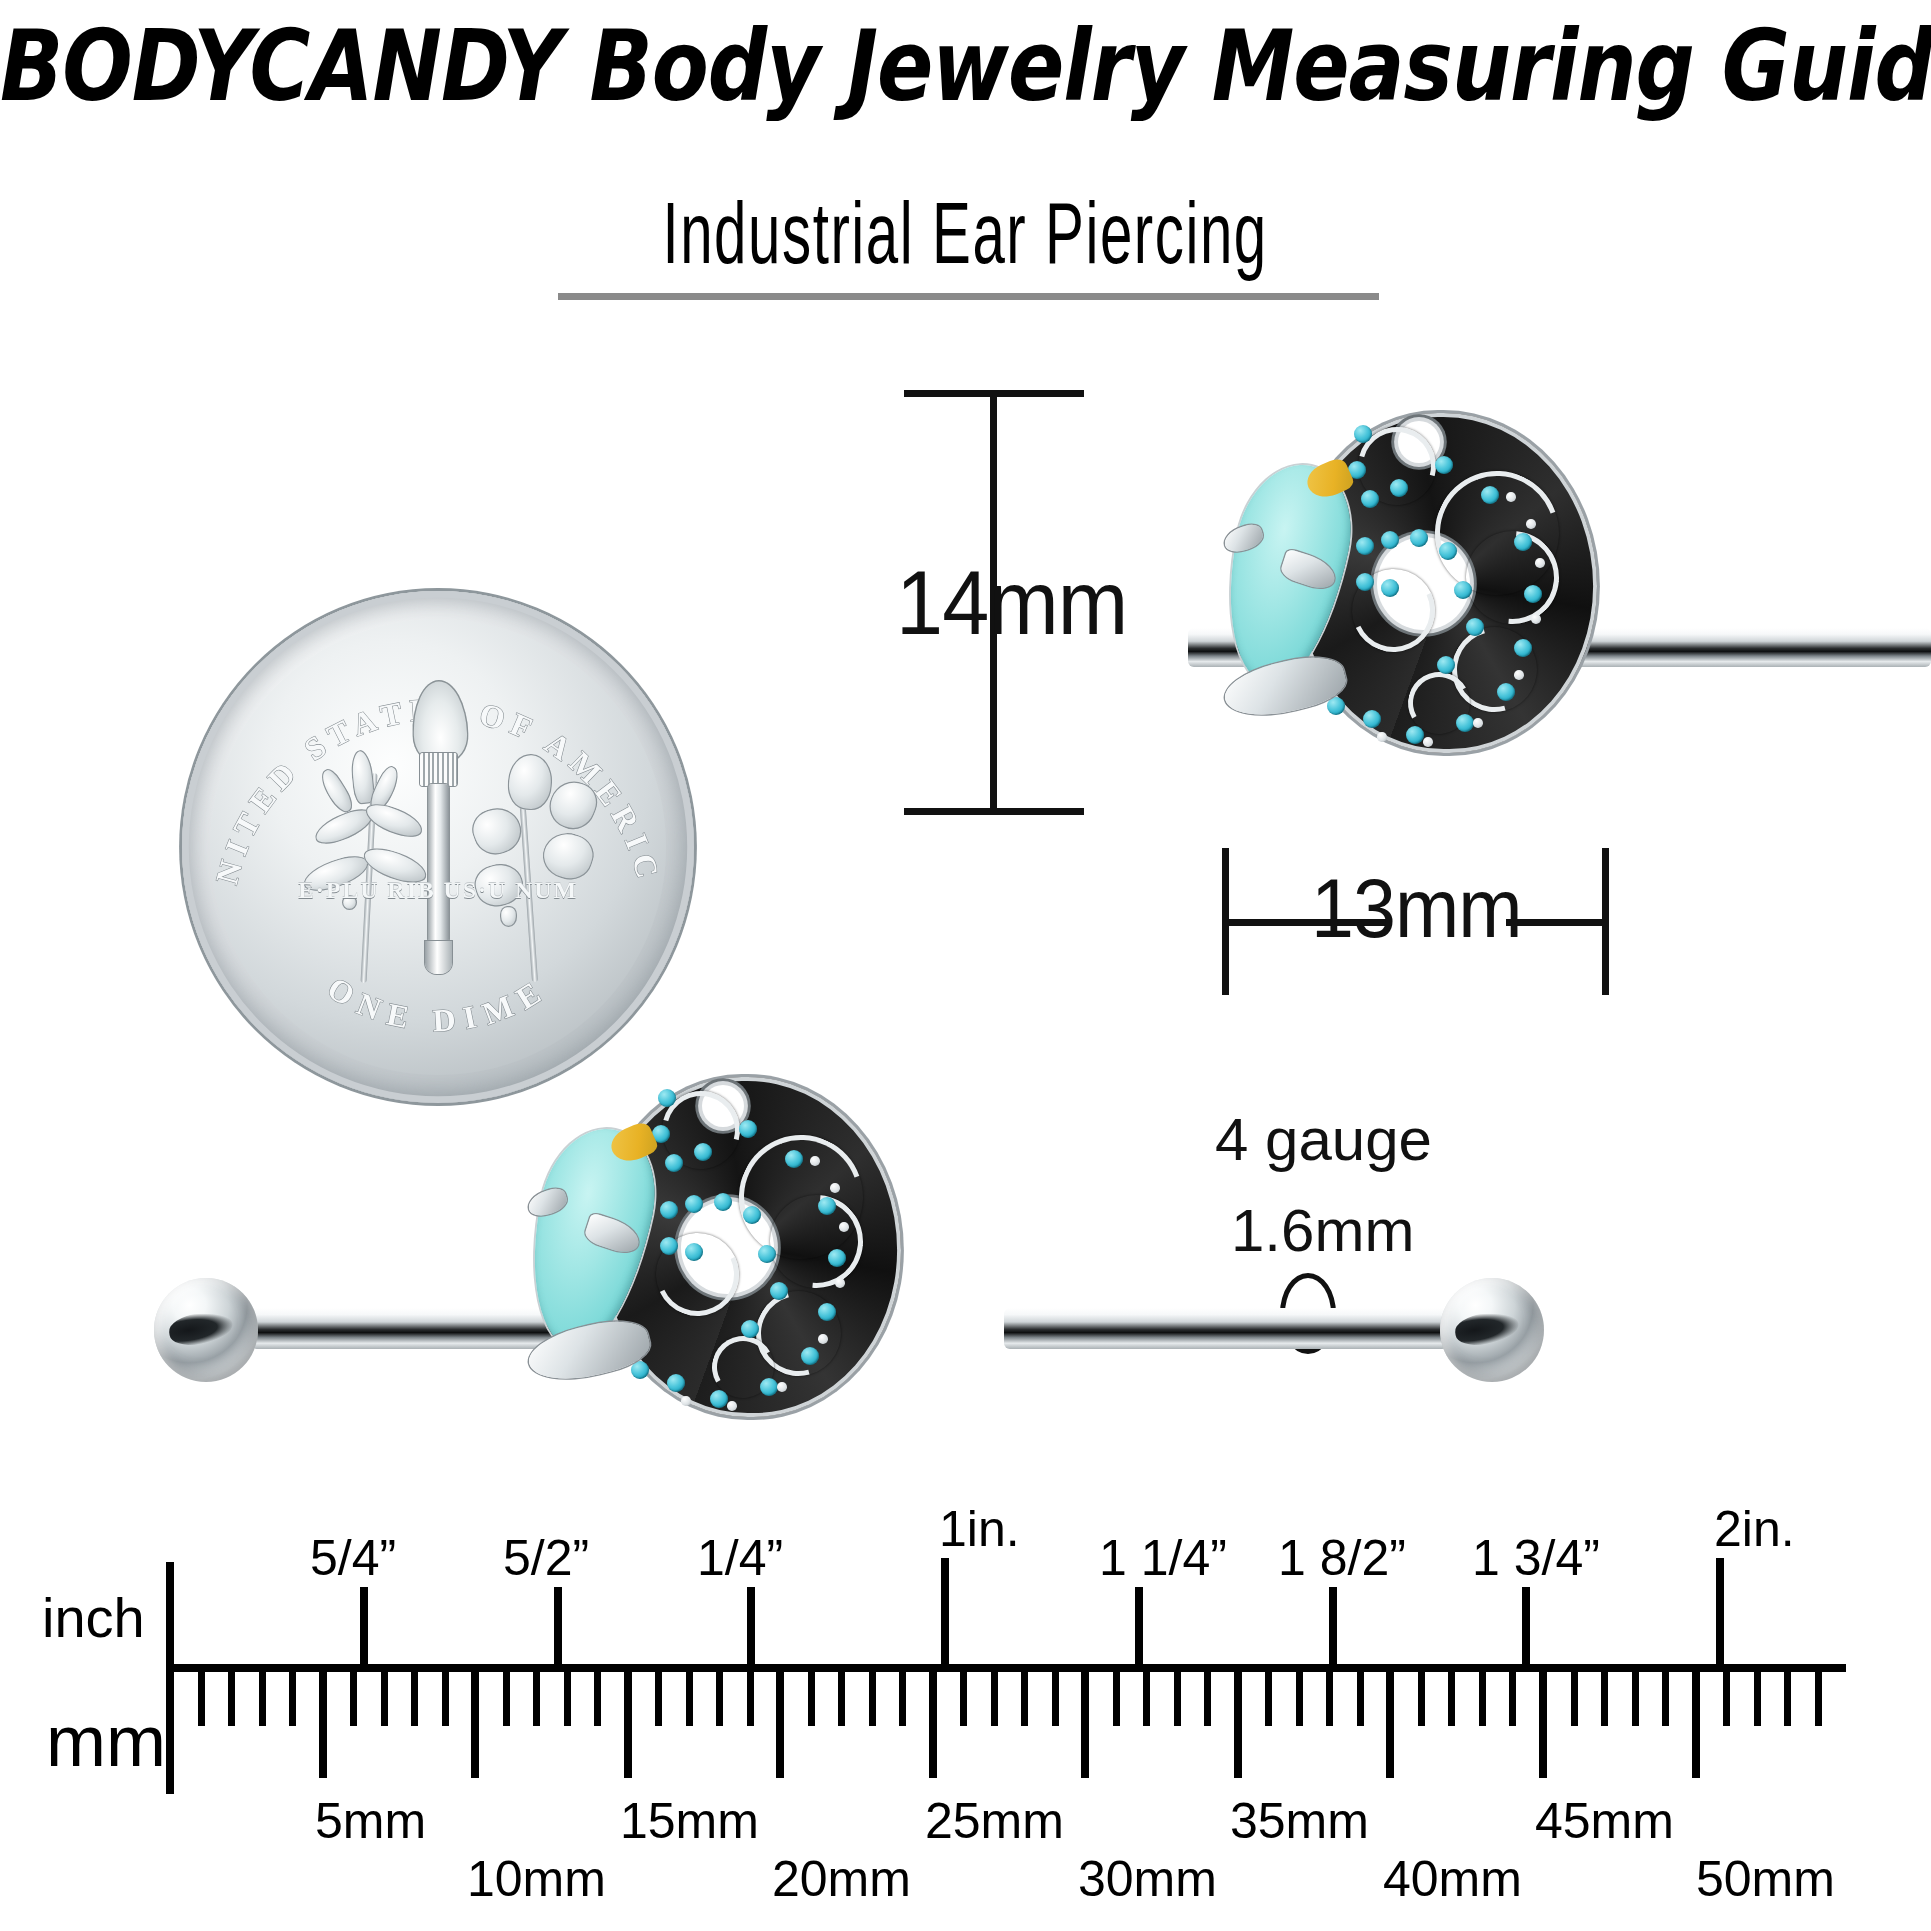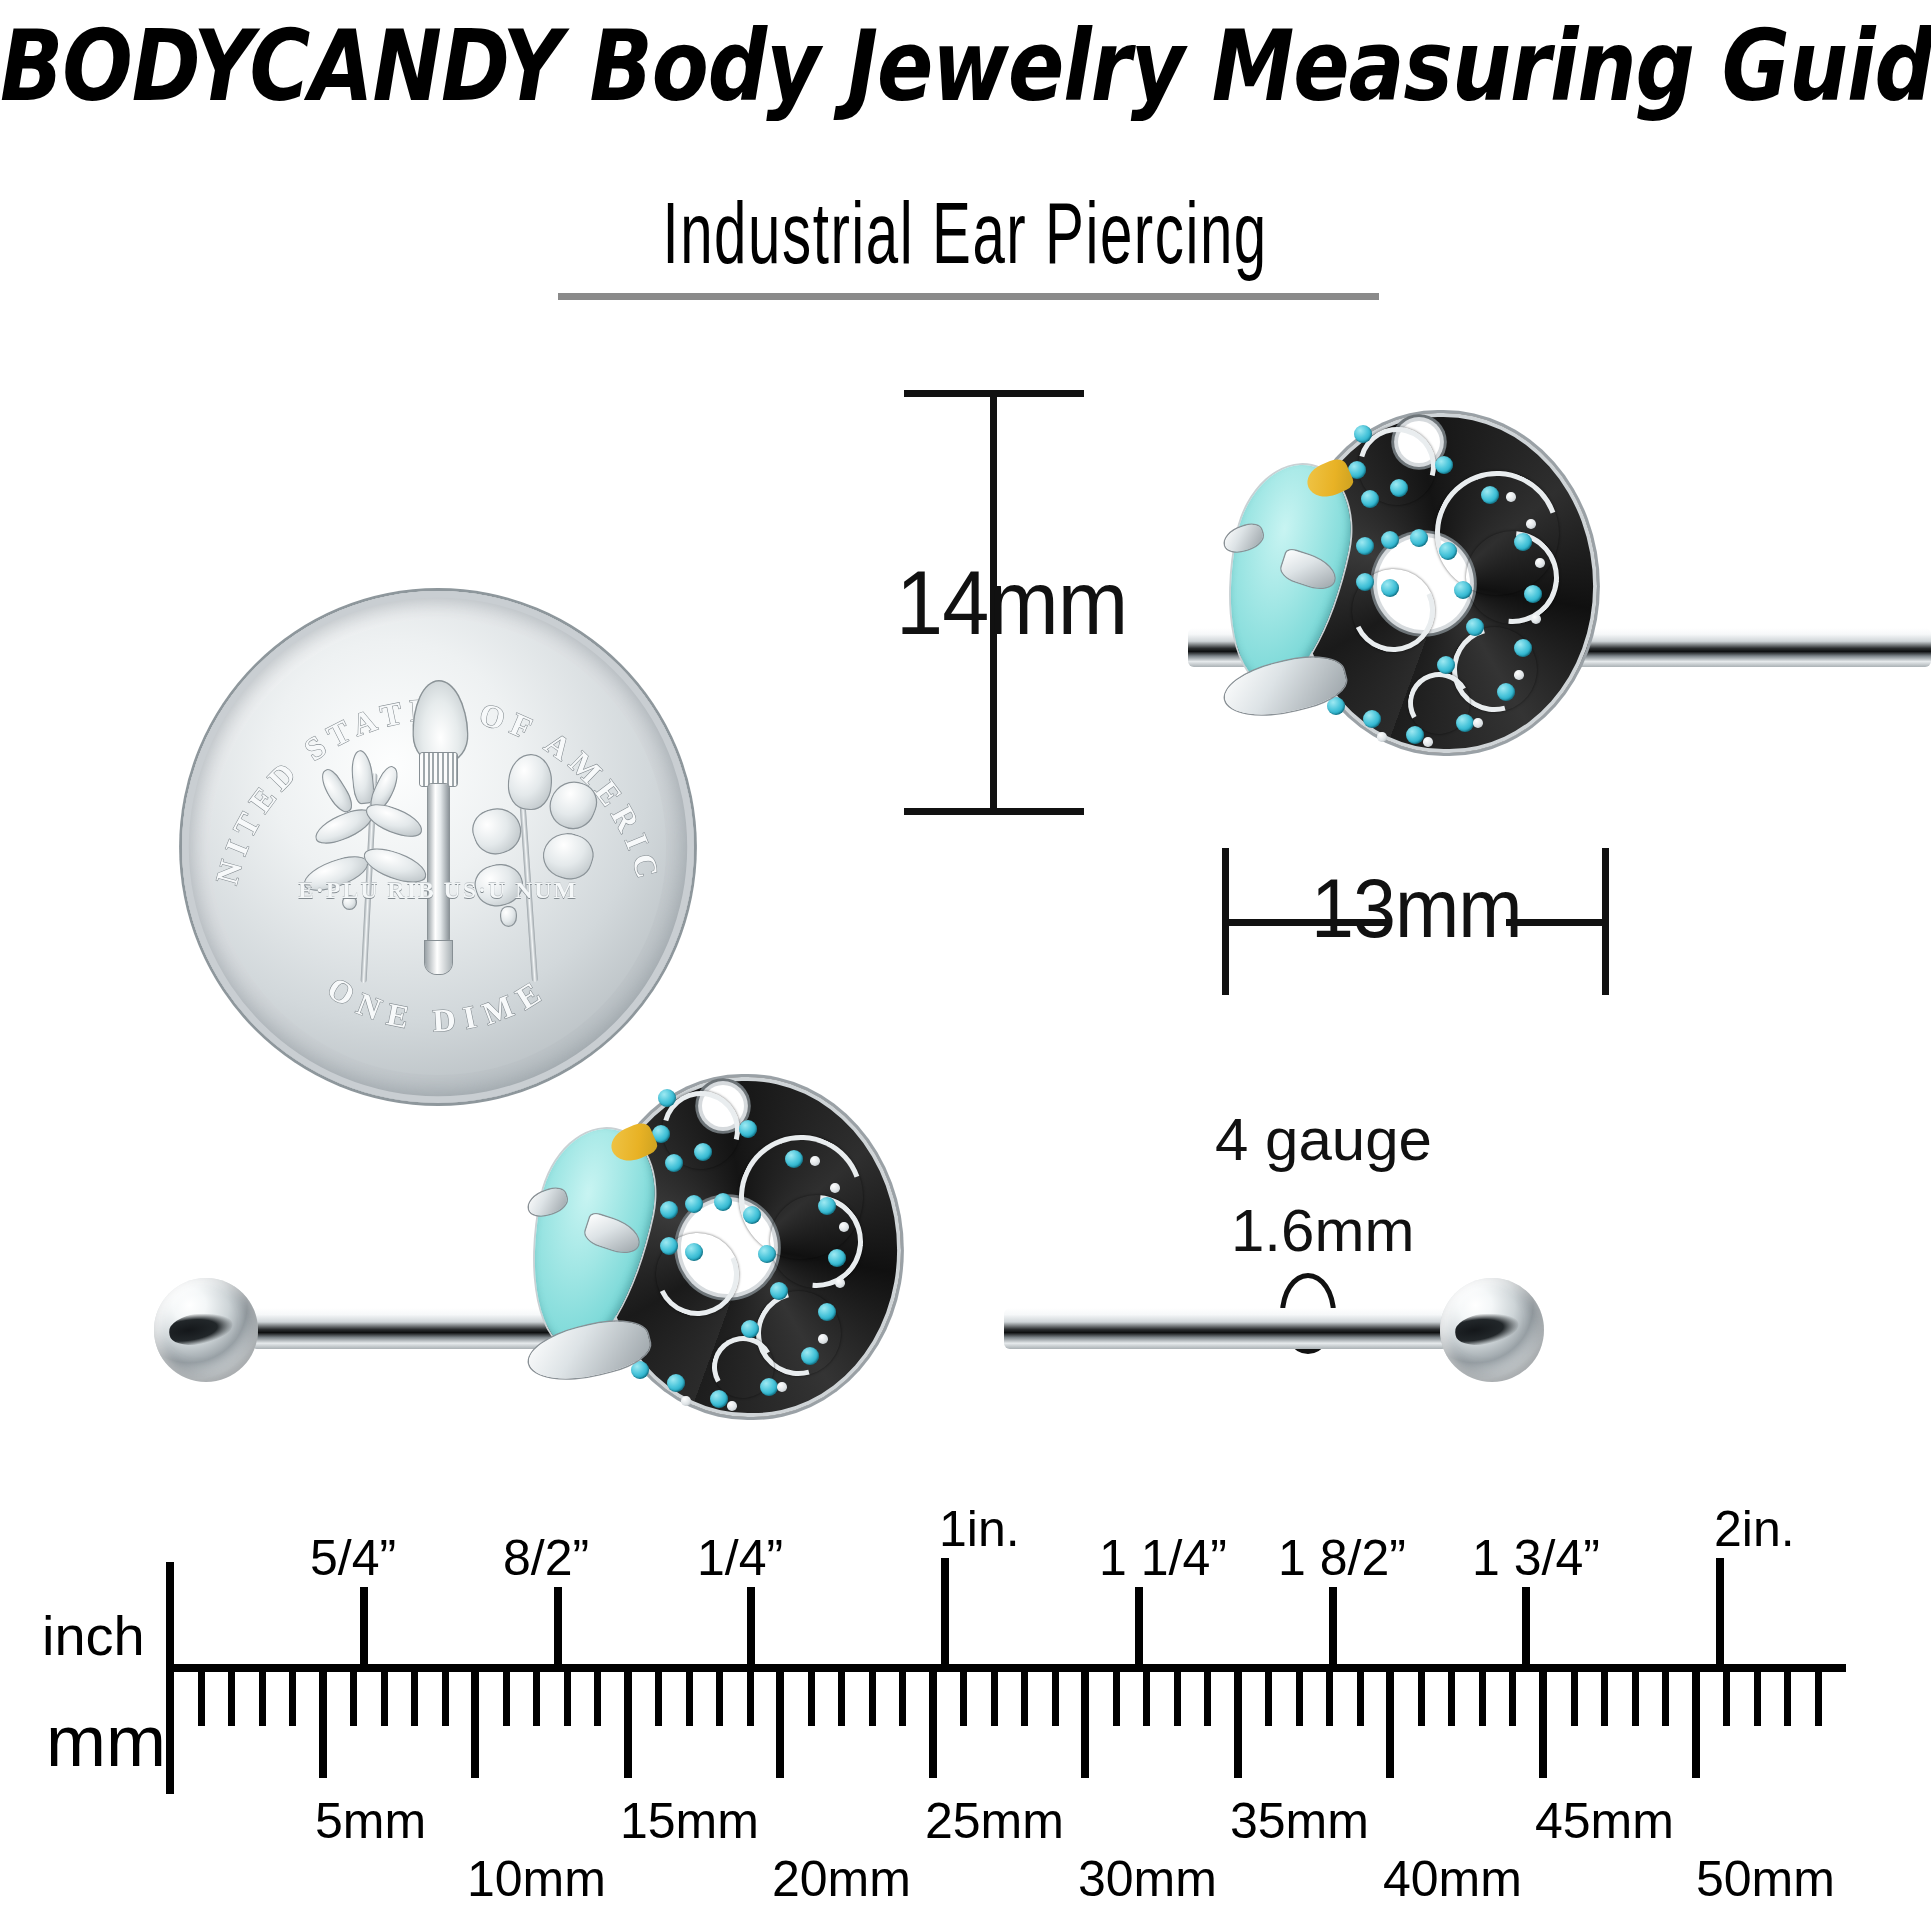--- a/index.html
+++ b/index.html
@@ -186,21 +186,21 @@
     box-shadow:0 0 0 1.4px #8a9196;
   }
 
   
   #ruler{position:absolute;left:0;top:1506px;width:1931px;height:425px;}
   #ruler-zero{position:absolute;left:166px;top:56px;width:7.7px;height:232px;background:#000;}
   #ruler-baseline{position:absolute;left:166px;top:158px;width:1680px;height:7.7px;background:#000;}
   .tick{position:absolute;background:#000;}
   .rlabel{position:absolute;font-family:"Liberation Sans","DejaVu Sans",sans-serif;
           color:#000;white-space:nowrap;line-height:1;}
-  #label-inch{left:42px;top:102px;font-size:56px;}
+  #label-inch{left:42px;top:84px;font-size:56px;}
   #label-mm{left:46px;top:199px;font-size:72px;}
 </style>
 </head>
 <body>
 
 <div id="brand-title">BODYCANDY Body Jewelry Measuring Guide</div>
 
 <div id="section-title-wrap">
   <span id="section-title">Industrial Ear Piercing</span>
 </div>
@@ -463,21 +463,21 @@
       <div class="rlabel" style="position: absolute; left: 1230px; top: 290px; font-size: 50px;">35mm</div>
       <div class="tick" style="position: absolute; left: 1386px; top: 166px; width: 7.7px; height: 106px; background: rgb(0, 0, 0);"></div>
       <div class="rlabel" style="position: absolute; left: 1383px; top: 348px; font-size: 50px;">40mm</div>
       <div class="tick" style="position: absolute; left: 1539px; top: 166px; width: 7.7px; height: 106px; background: rgb(0, 0, 0);"></div>
       <div class="rlabel" style="position: absolute; left: 1535px; top: 290px; font-size: 50px;">45mm</div>
       <div class="tick" style="position: absolute; left: 1692px; top: 166px; width: 7.7px; height: 106px; background: rgb(0, 0, 0);"></div>
       <div class="rlabel" style="position: absolute; left: 1688px; top: 348px; font-size: 50px; margin-left: 8px;">50mm</div>
       <div class="tick" style="position: absolute; left: 360px; top: 81px; width: 7.7px; height: 77px; background: rgb(0, 0, 0);"></div>
       <div class="rlabel" style="position: absolute; font-size: 50px; left: 310px; top: 27px;">5/4”</div>
       <div class="tick" style="position: absolute; left: 554px; top: 81px; width: 7.7px; height: 77px; background: rgb(0, 0, 0);"></div>
-      <div class="rlabel" style="position: absolute; font-size: 50px; left: 503px; top: 27px;">8/2”</div>
+      <div class="rlabel" style="position: absolute; font-size: 50px; left: 503px; top: 27px;">5/2”</div>
       <div class="tick" style="position: absolute; left: 747px; top: 81px; width: 7.7px; height: 77px; background: rgb(0, 0, 0);"></div>
       <div class="rlabel" style="position: absolute; font-size: 50px; left: 697px; top: 27px;">1/4”</div>
       <div class="tick" style="position: absolute; left: 941px; top: 52px; width: 7.7px; height: 106px; background: rgb(0, 0, 0);"></div>
       <div class="rlabel" style="position: absolute; font-size: 50px; left: 939px; top: -1.9px;">1in.</div>
       <div class="tick" style="position: absolute; left: 1135px; top: 81px; width: 7.7px; height: 77px; background: rgb(0, 0, 0);"></div>
       <div class="rlabel" style="position: absolute; font-size: 50px; left: 1085px; top: 27px; margin-left: 14px;">1 1/4”</div>
       <div class="tick" style="position: absolute; left: 1329px; top: 81px; width: 7.7px; height: 77px; background: rgb(0, 0, 0);"></div>
       <div class="rlabel" style="position: absolute; font-size: 50px; left: 1278px; top: 27px;">1 8/2”</div>
       <div class="tick" style="position: absolute; left: 1522px; top: 81px; width: 7.7px; height: 77px; background: rgb(0, 0, 0);"></div>
       <div class="rlabel" style="position: absolute; font-size: 50px; left: 1472px; top: 27px;">1 3/4”</div>

